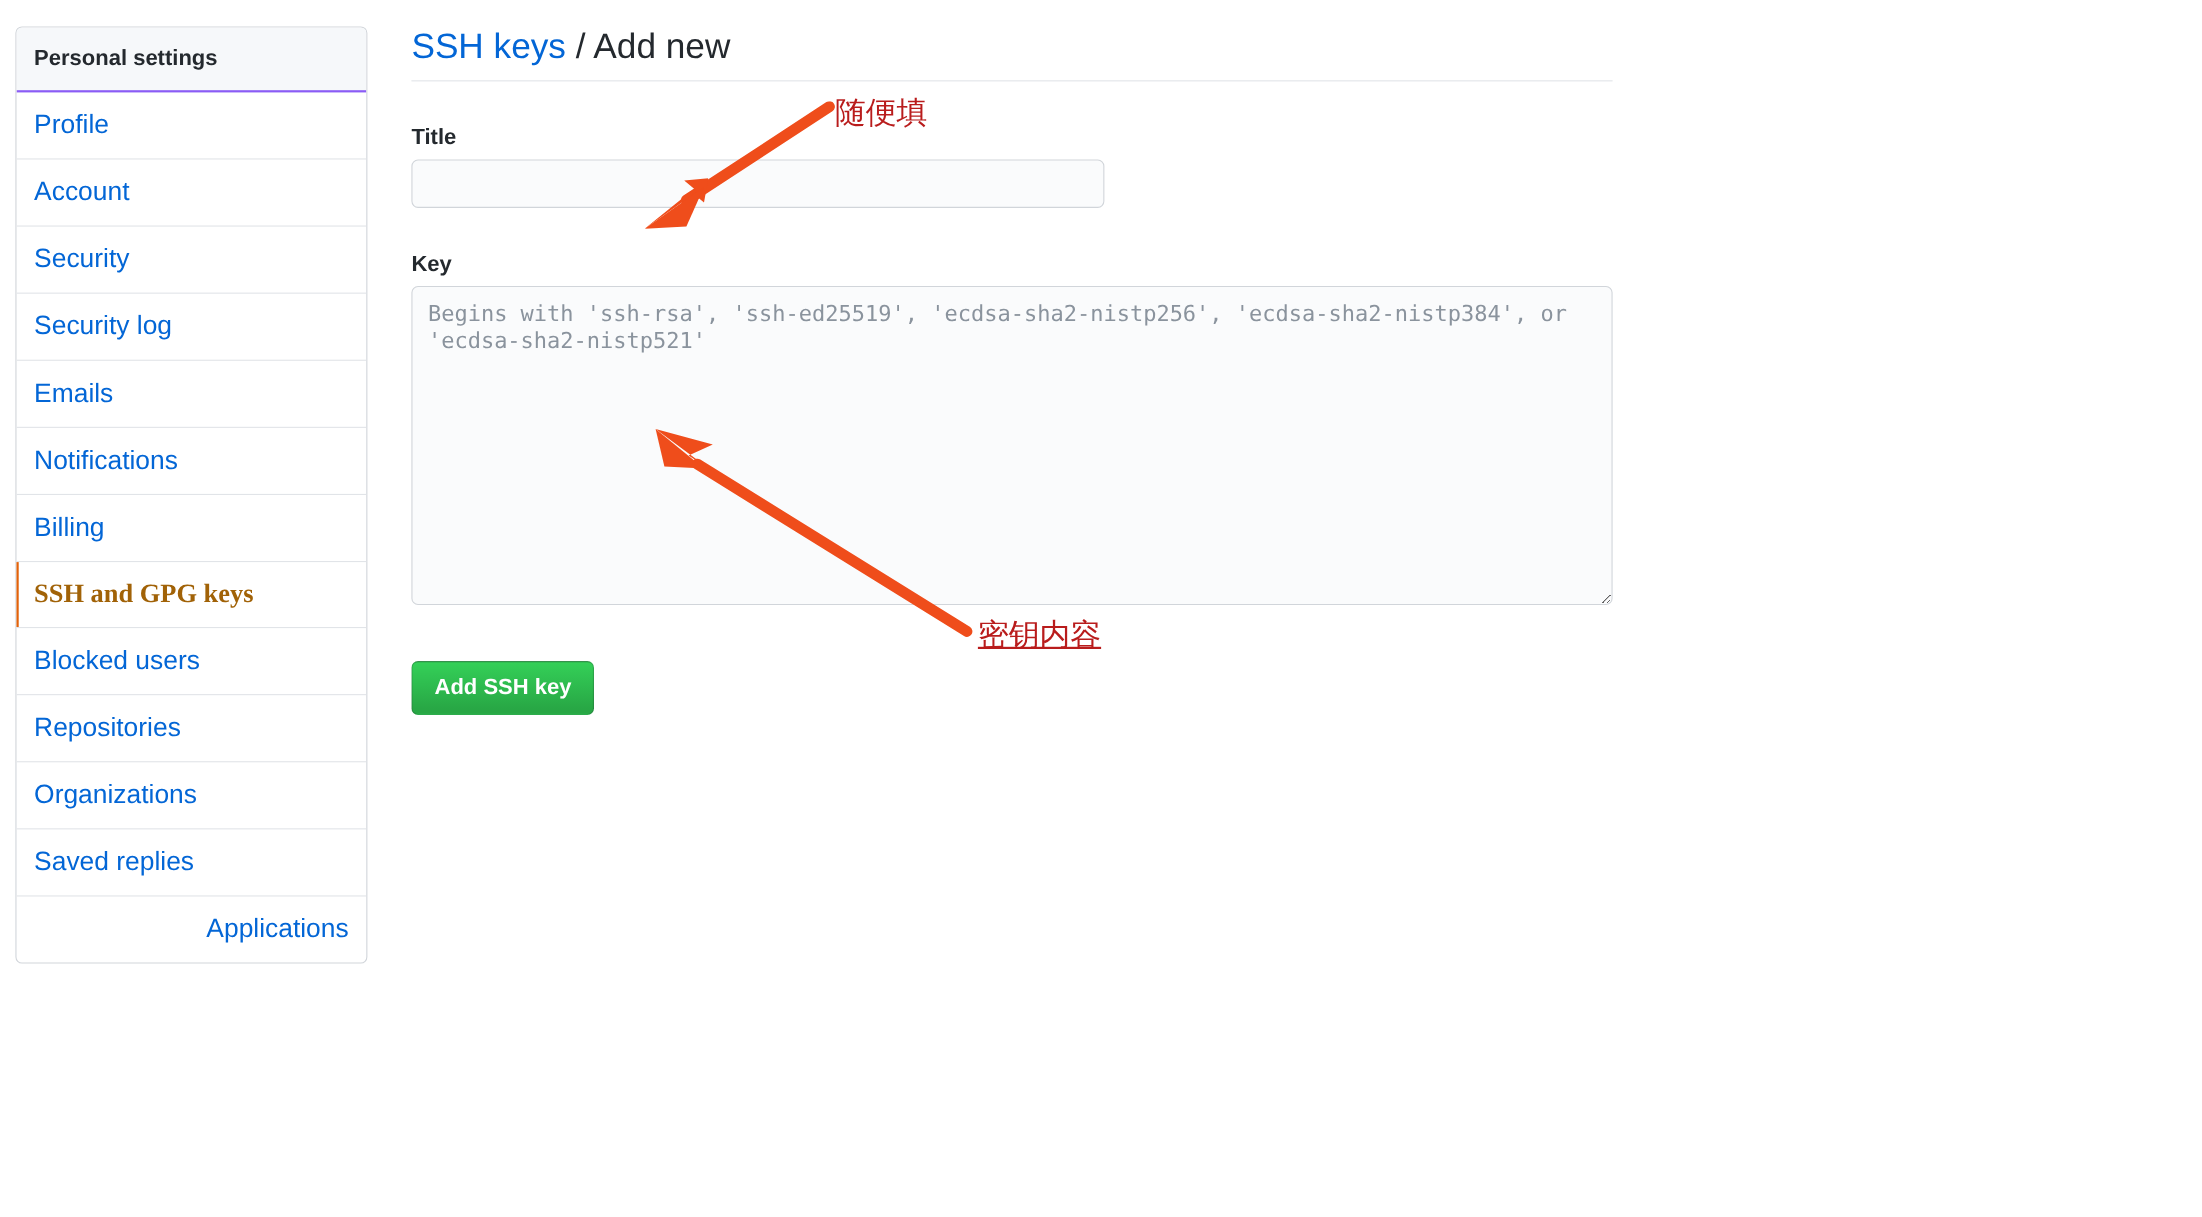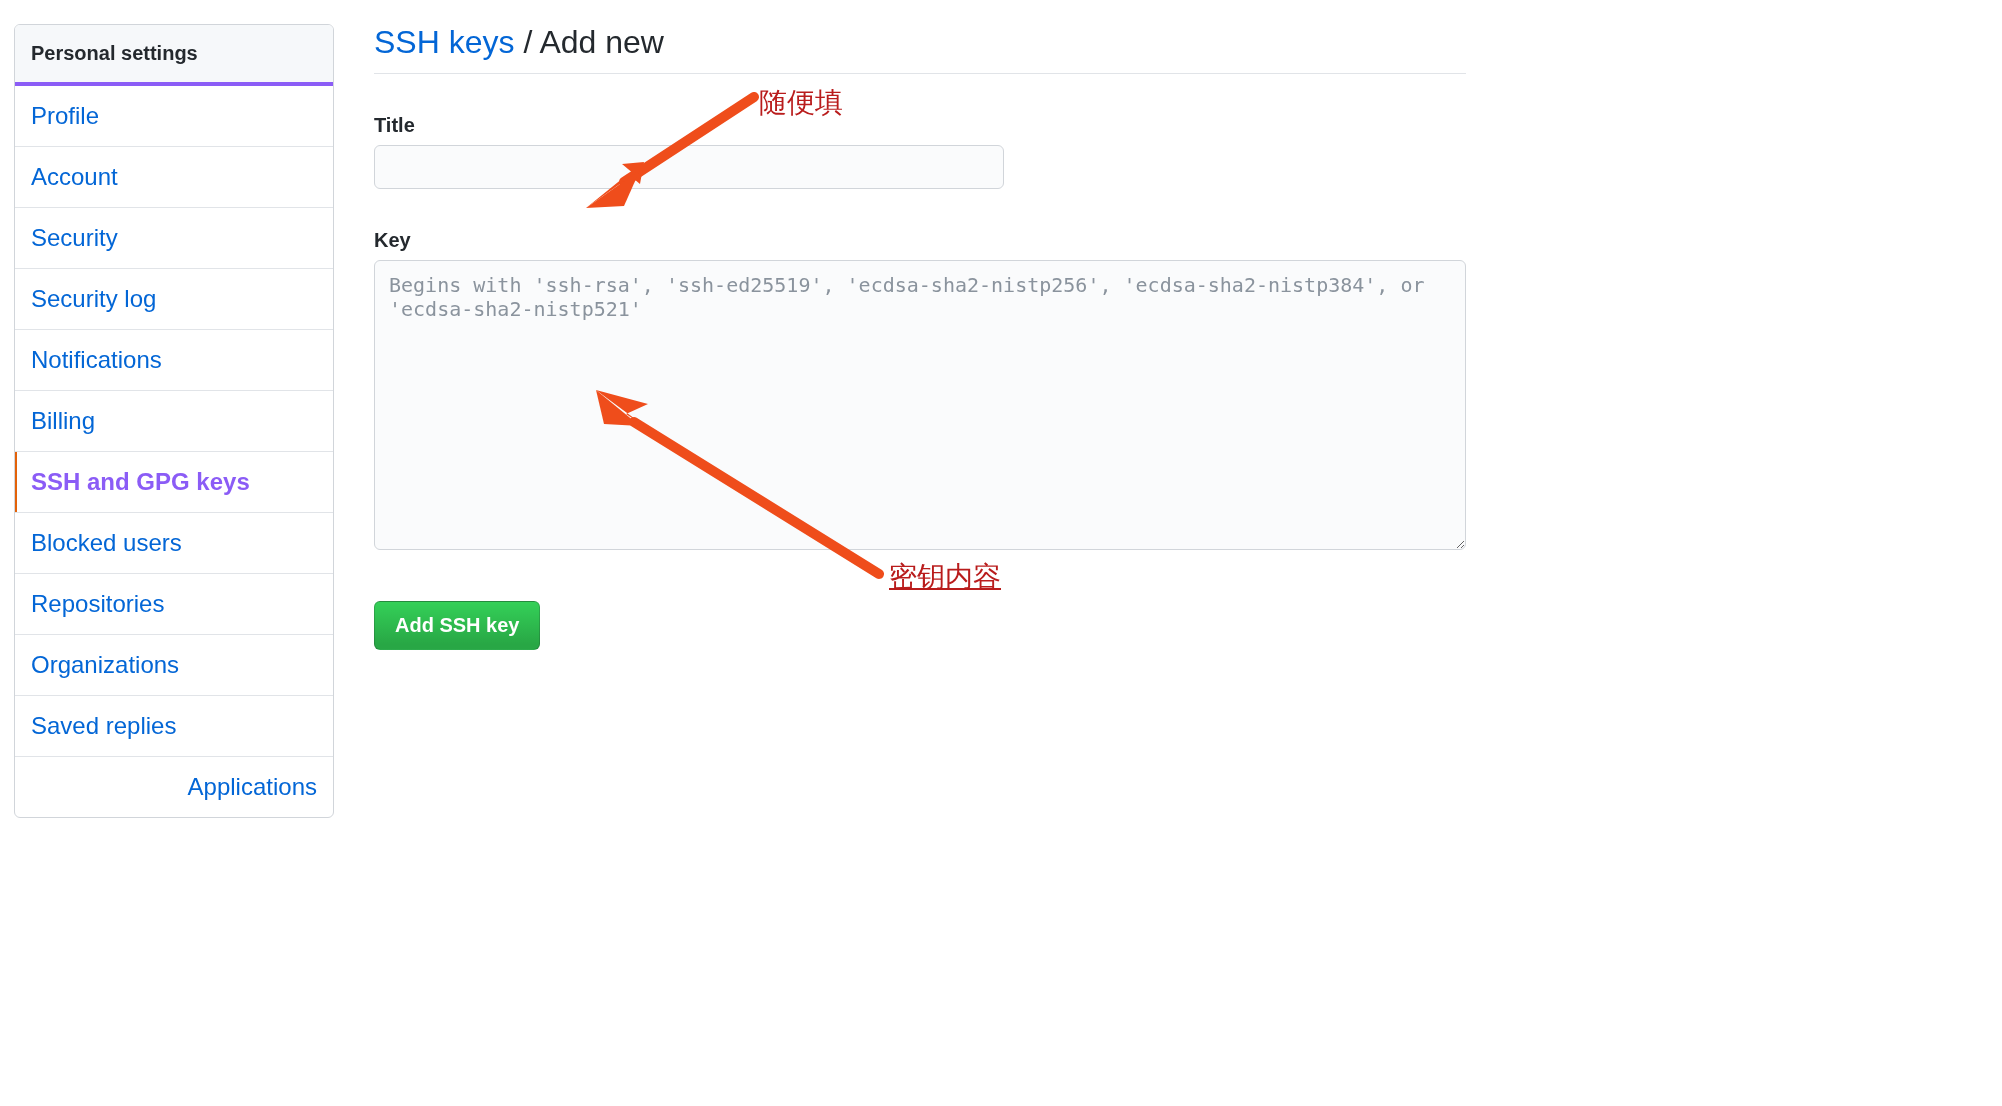--- a/index.html
+++ b/index.html
@@ -27,37 +27,38 @@
     background: #fff;
     overflow: hidden;
     flex-shrink: 0;
   }
   .sidebar-header {
     background: #f6f8fa;
     padding: 17px 16px;
     font-weight: 600;
     font-size: 20px;
     color: #24292e;
-    border-bottom: 4px solid #8b5cf6;
+    border-bottom: 2px solid #8b5cf6;
   }
   .sidebar a.menu-item {
     display: block;
     padding: 16px 16px;
     color: #0366d6;
     font-size: 24px;
     text-decoration: none;
     border-bottom: 1px solid #e1e4e8;
     cursor: pointer;
     position: relative;
   }
   .sidebar a.menu-item:last-child { border-bottom: none; text-align: right; }
   .sidebar a.menu-item.active {
-    color: #8b5cf6;
+    color: #a16207;
     font-weight: 600;
     cursor: default;
+    font-family: Liberation Serif, serif;
   }
   .sidebar a.menu-item.active::before {
     content: "";
     position: absolute;
     left: -1px;
     top: 0;
     bottom: 0;
     width: 3px;
     background: #e36209;
   }
@@ -137,20 +138,21 @@
 <body>
 
 <div class="wrap">
 
   <nav class="sidebar">
     <div class="sidebar-header">Personal settings</div>
     <a class="menu-item"><span>Profile</span></a>
     <a class="menu-item"><span>Account</span></a>
     <a class="menu-item"><span>Security</span></a>
     <a class="menu-item"><span>Security log</span></a>
+    <a class="menu-item"><span>Emails</span></a>
     <a class="menu-item"><span>Notifications</span></a>
     <a class="menu-item"><span>Billing</span></a>
     <a class="menu-item active"><span>SSH and GPG keys</span></a>
     <a class="menu-item"><span>Blocked users</span></a>
     <a class="menu-item"><span>Repositories</span></a>
     <a class="menu-item"><span>Organizations</span></a>
     <a class="menu-item"><span>Saved replies</span></a>
     <a class="menu-item"><span>Applications</span></a>
   </nav>
 

